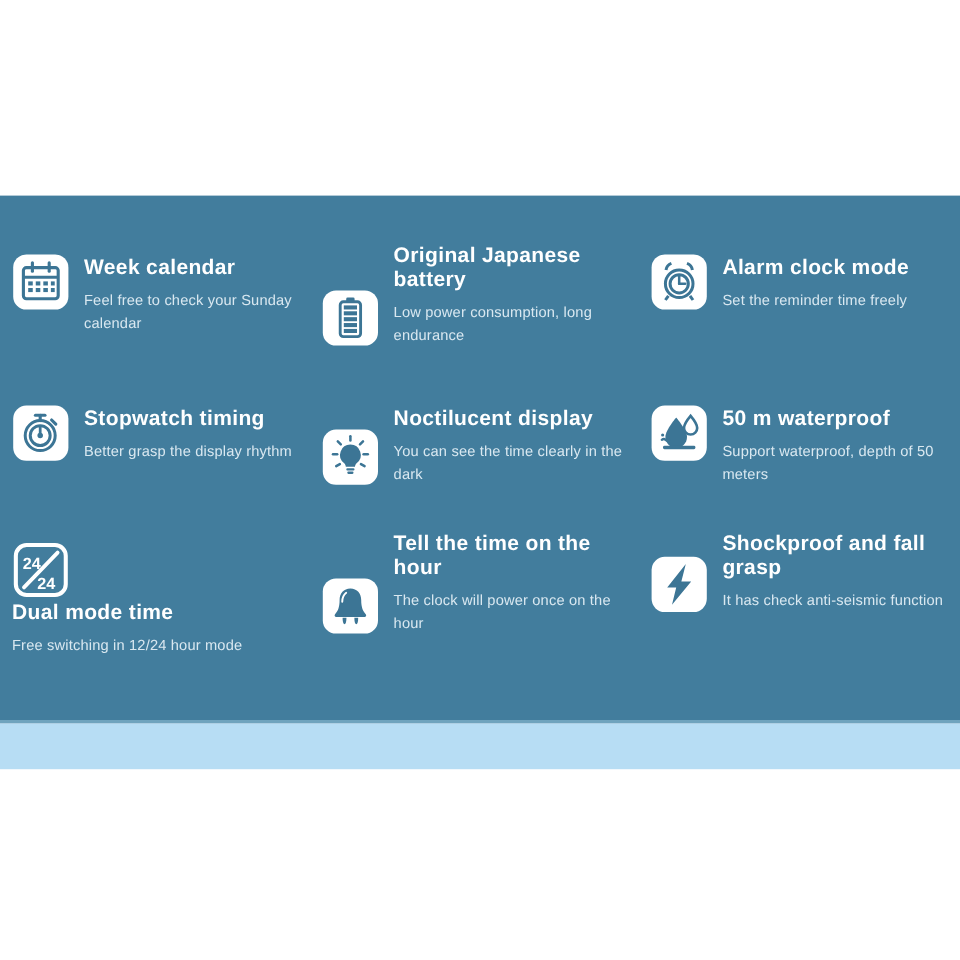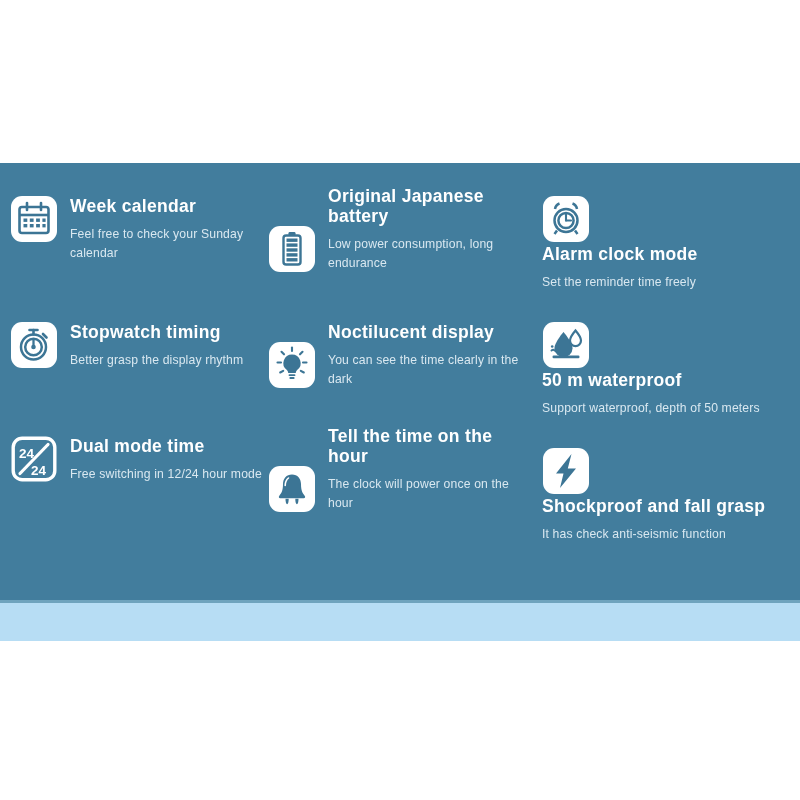--- a/index.html
+++ b/index.html
@@ -50,40 +50,40 @@
     top: 603px;
     width: 800px;
     height: 38px;
     background: #b7ddf4;
   }
 
   
   .feature-grid {
     position: absolute;
     left: 0;
-    top: 0;
+    top: 16px;
     width: 676px;
     height: 438px;
   }
 
   .feature {
     position: absolute;
     display: flex;
     align-items: flex-start;
   }
 
   
   .col-0 { left: 10px;  width: 252px; }
   .col-1 { left: 268px; width: 268px; align-items: flex-end; }
-  .col-2 { left: 542px; width: 256px; flex-direction: column; }
+  .col-2 { left: 542px; width: 256px; }
 
   
   .row-0 { top: 32px;  }
   .row-1 { top: 158px; }
-  .row-2 { top: 272px; }
+  .row-2 { top: 272px; flex-direction: column; }
 
   
   .feature.r0c1 { top: 22px; }
   .feature.r2c1 { top: 262px; }
   .feature.r2c2 { top: 262px; }
 
   .icon-box {
     flex: 0 0 auto;
     width: 48px;
     height: 48px;

